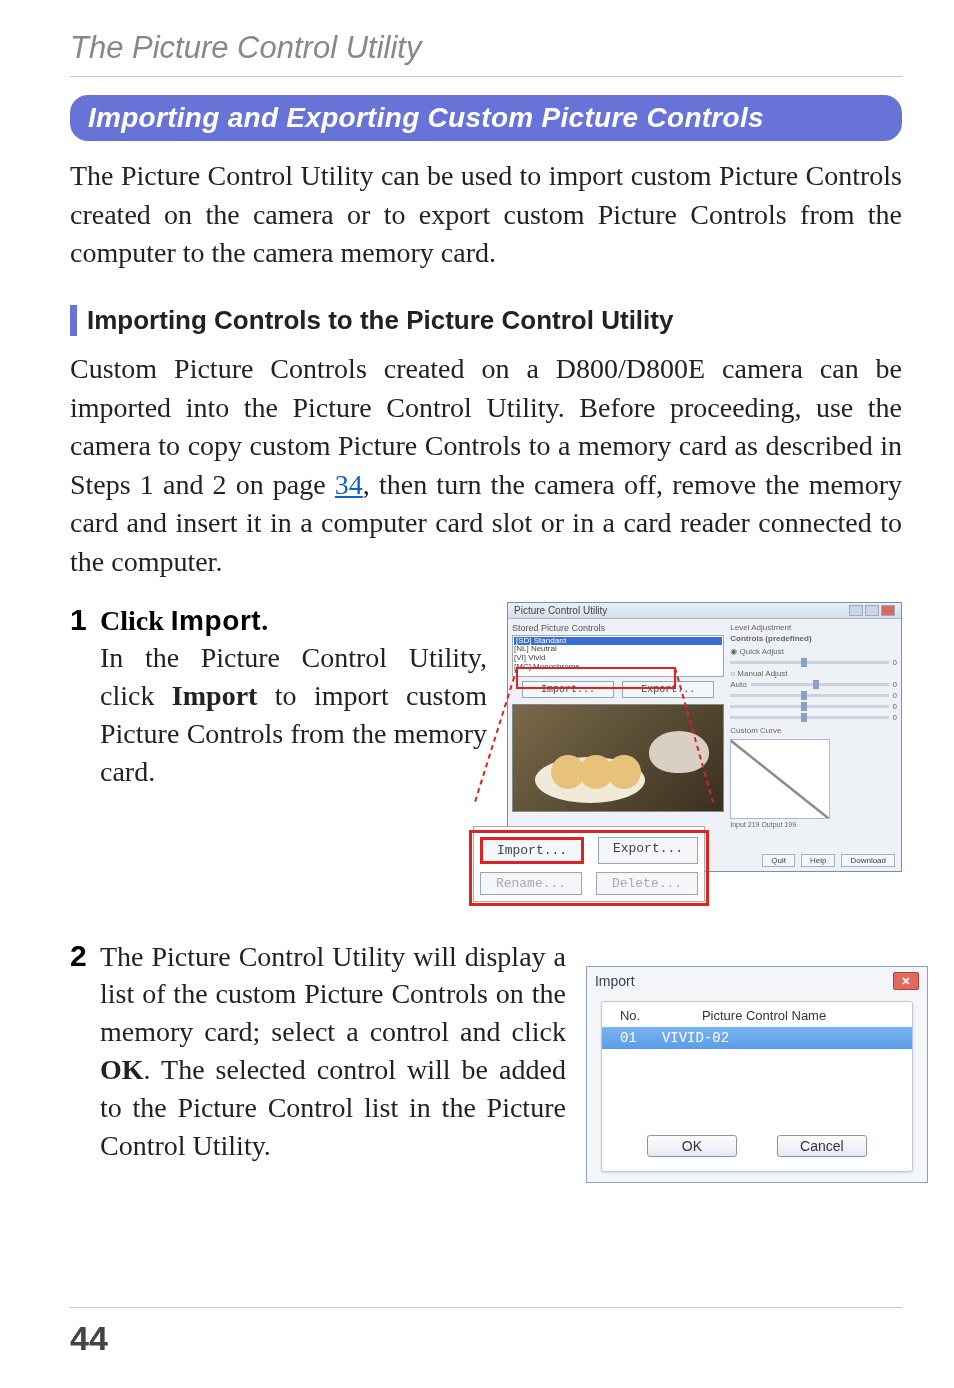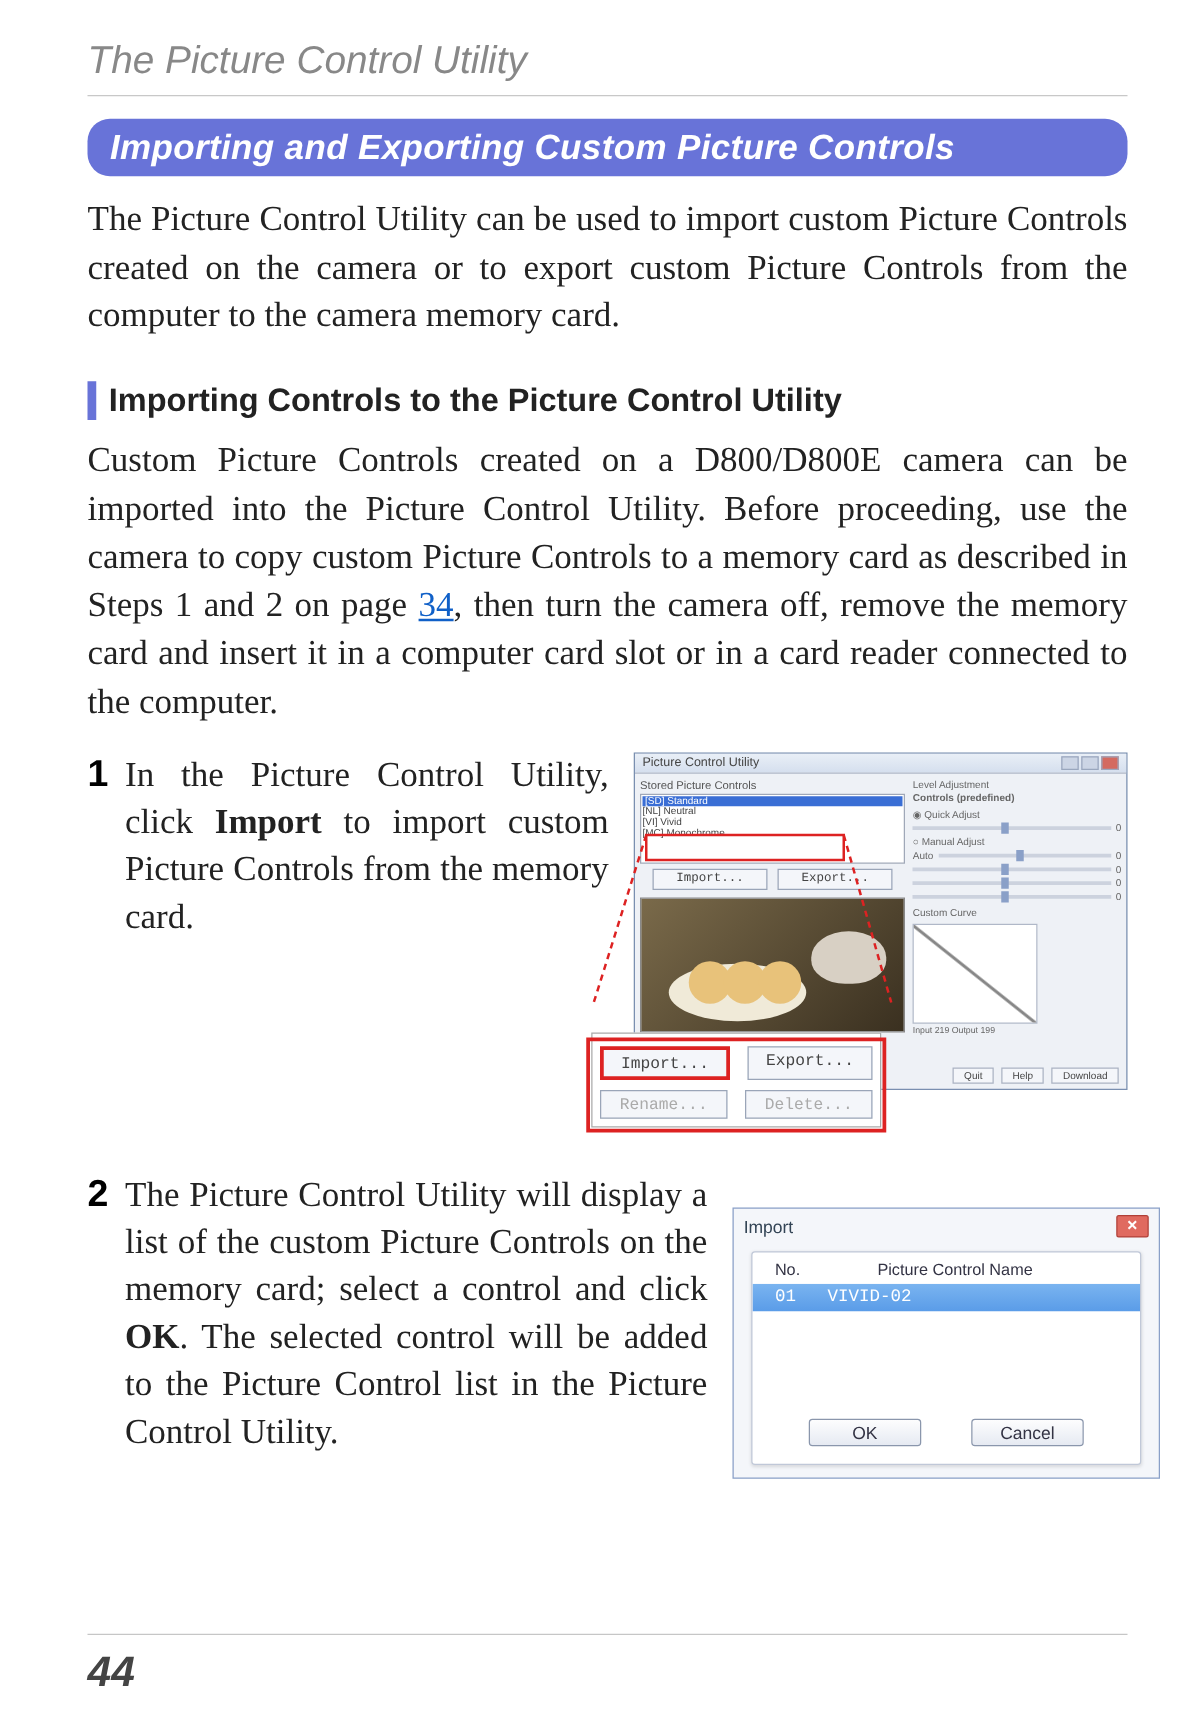--- a/index.html
+++ b/index.html
@@ -132,21 +132,21 @@
     .pc-close-group { display:flex; gap:2px; }
     .pc-close-group span { display:inline-block; width:14px; height:11px; background:#ccd5e5; border:1px solid #9aa7be;}
     .pc-close-group .cls { background:#d46a60; }
     .pc-body { display: flex; padding: 4px; gap: 6px; }
     .pc-left { width: 56%; }
     .pc-right { width: 44%; font-size: 8px; color:#666; }
     .pc-listlbl { font-size: 9px; margin-bottom: 2px; color:#555;}
     .pc-list {
       border: 1px solid #a0a8b8;
       background: #fff;
-      height: 56px;
+      height: 42px;
       font-size: 8px;
       padding: 1px;
       overflow: hidden;
     }
     .pc-list div { white-space: nowrap; line-height:1.1; }
     .pc-list .sel { background: #3a6ed5; color:#fff; padding: 0 2px;}
     .pc-btnrow {
       margin-top: 4px;
       display: flex;
       gap: 8px;
@@ -247,21 +247,21 @@
     }
     .dlg-btn {
       width: 90px; padding: 2px 0; background: linear-gradient(#fdfdfe,#e6eaf2);
       border:1px solid #8a96ac; border-radius:3px; font-size:14px; text-align:center;
     }
     .bottom-rule {
       position:absolute; left:70px; right:52px; bottom:80px; height:1px; background:#c6c6c6;
     }
     .page-number {
       position:absolute; left:70px; bottom:30px;
-      font-style:italic; font-weight:700; font-size:34px; color:#444;
+      font-weight:700; font-size:34px; color:#444;
       font-family:'Segoe UI', sans-serif;
     }
     .narrow-text { width: 55%; }
     .step2-wrap { display:flex; align-items:flex-start; }
     .step2-text-col { flex: 1 1 auto; min-width:0; }
   </style>
 </head>
 <body>
 
 <div class="header-section">
@@ -277,20 +277,23 @@
   <div class="subsection-title">Importing Controls to the Picture Control Utility</div>
 </div>
 
 <div class="body-para">
   <span>Custom Picture Controls created on a D800/D800E camera can be imported into the Picture Control Utility. Before proceeding, use the camera to copy custom Picture Controls to a memory card as described in Steps 1 and 2 on page </span><a class="page-link">34</a><span>, then turn the camera off, remove the memory card and insert it in a computer card slot or in a card reader connected to the computer.</span>
 </div>
 
 <div class="step-row">
   <div class="step-num">1</div>
   <div class="step-text-col narrow-text">
+    <div class="step-title">
+      <span>Click </span><span class="strong-label">Import</span><span>.</span>
+    </div>
     <div class="step-body">
       <span>In the Picture Control Utility, click </span><b>Import</b><span> to import custom Picture Controls from the memory card.</span>
     </div>
   </div>
   <div class="step-image-col" style="position:relative;">
 
     <div class="pc-util">
       <div class="pc-title">
         <span>Picture Control Utility</span>
         <span class="pc-close-group">

